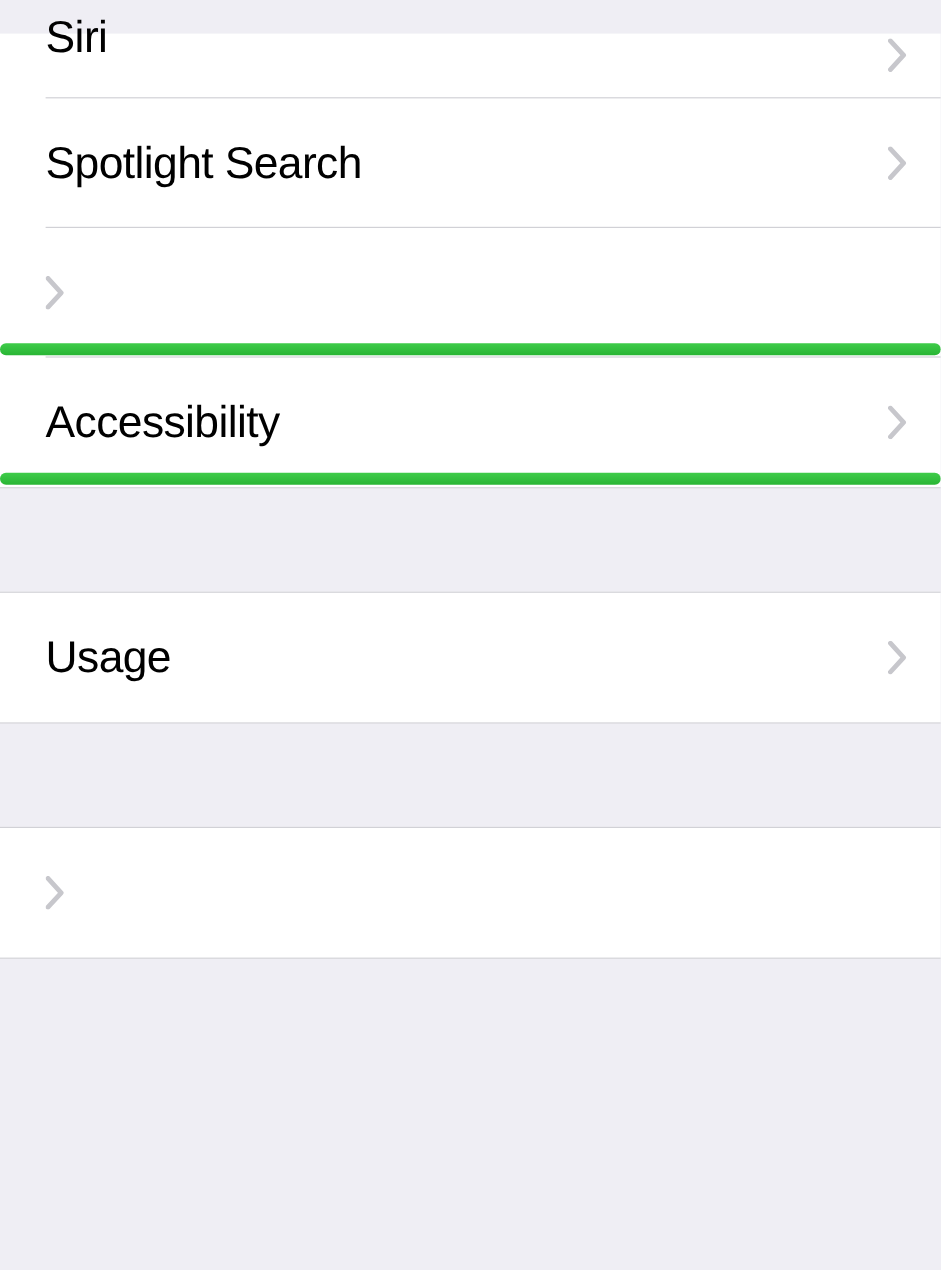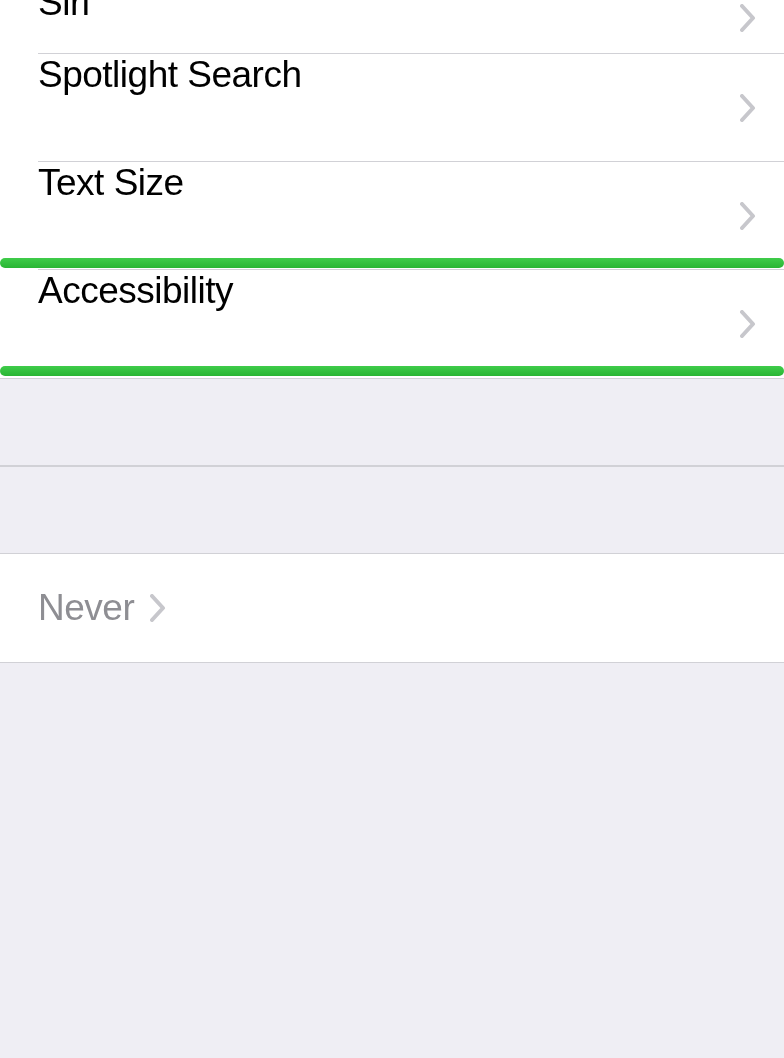--- a/index.html
+++ b/index.html
@@ -17,20 +17,21 @@
     .group {
       background: #ffffff;
       border-top: 1px solid #d1d1d6;
       border-bottom: 1px solid #d1d1d6;
     }
     .group:first-child {
       border-top: none;
     }
     .row {
       display: flex;
+      align-items: center;
       justify-content: space-between;
       padding: 0 28px 0 38px;
       height: 108px;
       position: relative;
     }
     .row:not(:last-child)::after {
       content: "";
       position: absolute;
       bottom: 0;
       left: 38px;
@@ -86,20 +87,21 @@
       position: absolute;
       left: 0;
       right: 0;
       height: 10px;
       background: linear-gradient(to bottom, #3fcc4a 0%, #29b534 100%);
       border-radius: 5px;
       z-index: 10;
     }
     .highlight-wrapper {
       position: relative;
+      margin-top: 28px;
     }
   </style>
 </head>
 <body>
 
 <div class="highlight-wrapper">
 
 <div class="group first-group">
   <div class="row first-row">
     <span class="row-label">Siri</span>
@@ -115,21 +117,20 @@
     <span class="row-label">Spotlight Search</span>
     <span class="row-right">
       <span class="chevron">
         <svg viewBox="0 0 16 28" width="16" height="28">
               <path d="M2 2 L13 14 L2 26" stroke="#c7c7cc" stroke-width="4" fill="none" stroke-linecap="round" stroke-linejoin="round"></path>
             </svg>
       </span>
     </span>
   </div>
   <div class="row">
-    <span class="row-label">Text Size</span>
     <span class="row-right">
       <span class="chevron">
         <svg viewBox="0 0 16 28" width="16" height="28">
               <path d="M2 2 L13 14 L2 26" stroke="#c7c7cc" stroke-width="4" fill="none" stroke-linecap="round" stroke-linejoin="round"></path>
             </svg>
       </span>
     </span>
   </div>
   <div class="row">
     <span class="row-label">Accessibility</span>
@@ -144,28 +145,37 @@
 </div>
 
 <div class="highlight-line" style="top: 258px;"></div>
 <div class="highlight-line" style="top: 366px;"></div>
 
 </div>
 
 <div class="spacer"></div>
 
 <div class="group">
+  <div class="row">
+    <span class="row-label">Usage</span>
+    <span class="row-right">
+      <span class="chevron">
+        <svg viewBox="0 0 16 28" width="16" height="28">
+            <path d="M2 2 L13 14 L2 26" stroke="#c7c7cc" stroke-width="4" fill="none" stroke-linecap="round" stroke-linejoin="round"></path>
+          </svg>
+      </span>
+    </span>
+  </div>
 </div>
 
 <div class="spacer"></div>
 
 <div class="group">
   <div class="row">
     <span class="row-right">
-      <span class="row-value">Never</span>
       <span class="chevron">
         <svg viewBox="0 0 16 28" width="16" height="28">
             <path d="M2 2 L13 14 L2 26" stroke="#c7c7cc" stroke-width="4" fill="none" stroke-linecap="round" stroke-linejoin="round"></path>
           </svg>
       </span>
     </span>
   </div>
 </div>
 
 <div class="spacer-large"></div>

